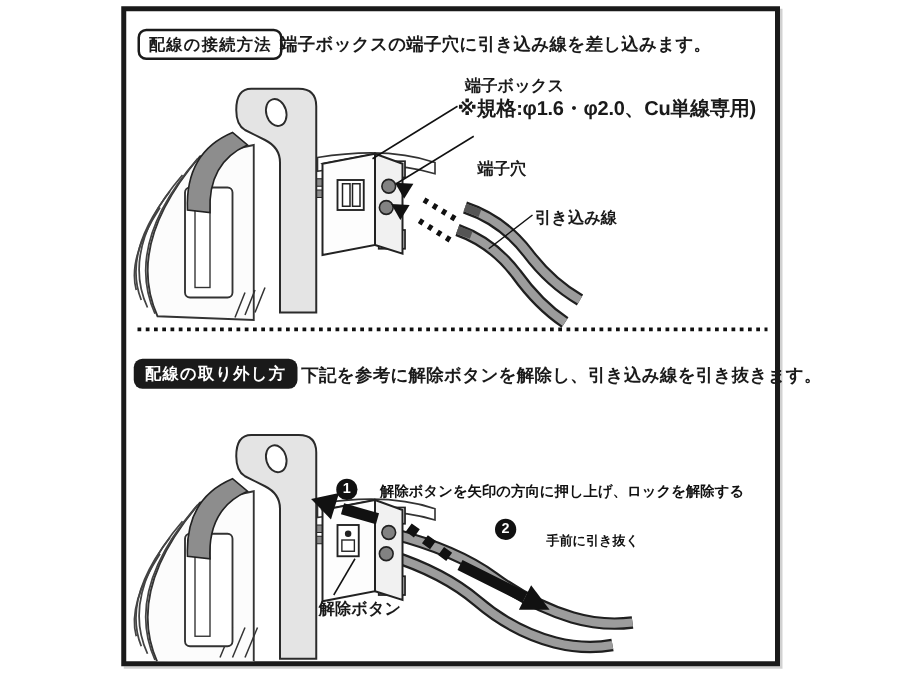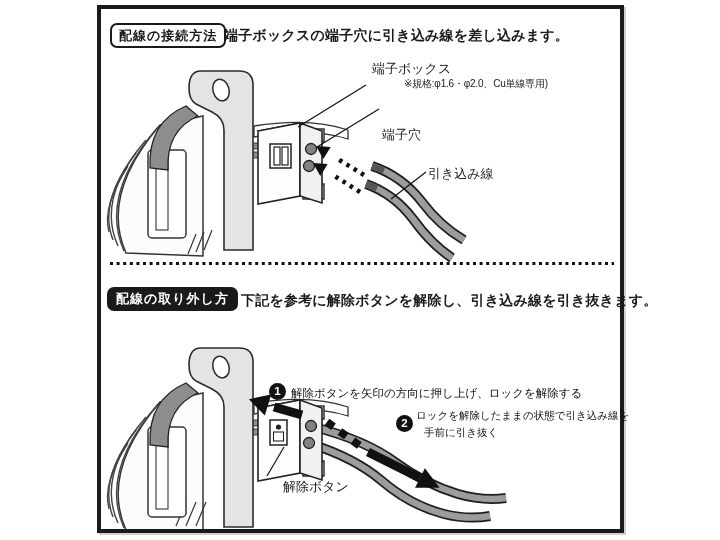--- a/index.html
+++ b/index.html
@@ -24,35 +24,35 @@
   }
   .badge-filled{
     left:6px;top:278px;height:24px;padding:0 9px;
     background:#1a1a1a;color:#fff;border-radius:7px;
     font-size:13px;font-weight:700;letter-spacing:1px;line-height:24px;
   }
   .sentence{font-size:14px;font-weight:700;letter-spacing:.2px;}
   .s1{left:123px;top:18px;}
   .s2{left:140px;top:283px;}
 
-  .callout{font-size:13px;font-weight:400;}
-  .callout-small{font-size:10px;font-weight:400;letter-spacing:-.2px;margin-left:38px;}
+  .callout{font-size:13px;font-weight:700;}
+  .callout-small{font-size:16px;font-weight:700;letter-spacing:-.2px;}
   .lb-terminal-box{left:271px;top:51px;}
   .lb-spec{left:265px;top:68px;}
   .lb-terminal-hole{left:281px;top:93px;margin-top:24px;}
   .lb-lead-wire{left:327px;top:156px;}
-  .lb-release-btn{left:154px;top:469px;margin-left:28px;}
+  .lb-release-btn{left:154px;top:469px;}
 
   .stepnum{
     width:17px;height:17px;border-radius:50%;background:#111;color:#fff;
     font-size:11.5px;font-weight:700;text-align:center;line-height:17px;
   }
   .n1{left:168px;top:374px;}
   .n2{left:295px;top:406px;}
-  .steptext{font-weight:400;color:#111;}
+  .steptext{font-weight:700;color:#111;margin-left:13px;}
   .t1{left:190px;top:377px;font-size:11.5px;}
   .t2a{left:315px;top:400px;font-size:10.5px;}
   .t2b{left:323px;top:417px;font-size:10.5px;}
 </style>
 </head>
 <body>
 
 <div class="frame">
 
   <svg class="diagram" viewBox="101 9 519 520" aria-hidden="true">
@@ -177,17 +177,16 @@
   <div class="abs callout lb-terminal-hole">端子穴</div>
   <div class="abs callout lb-lead-wire">引き込み線</div>
 
   <div class="abs badge-filled">配線の取り外し方</div>
   <div class="abs sentence s2">下記を参考に解除ボタンを解除し、引き込み線を引き抜きます。</div>
 
   <div class="abs stepnum n1">1</div>
   <div class="abs steptext t1">解除ボタンを矢印の方向に押し上げ、ロックを解除する</div>
 
   <div class="abs stepnum n2">2</div>
-  <div class="abs steptext t2a">ロックを解除したままの状態で引き込み線を</div>
   <div class="abs steptext t2b">手前に引き抜く</div>
 
   <div class="abs callout lb-release-btn">解除ボタン</div>
 </div>
 
 </body></html>

